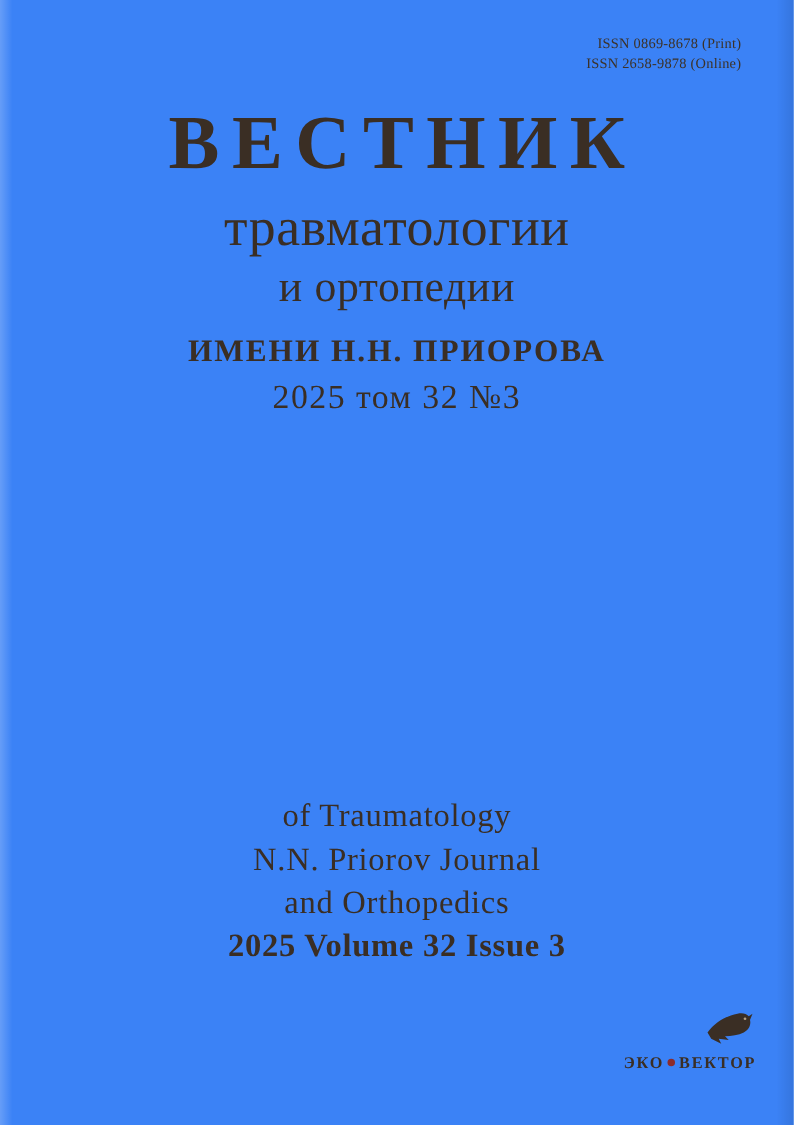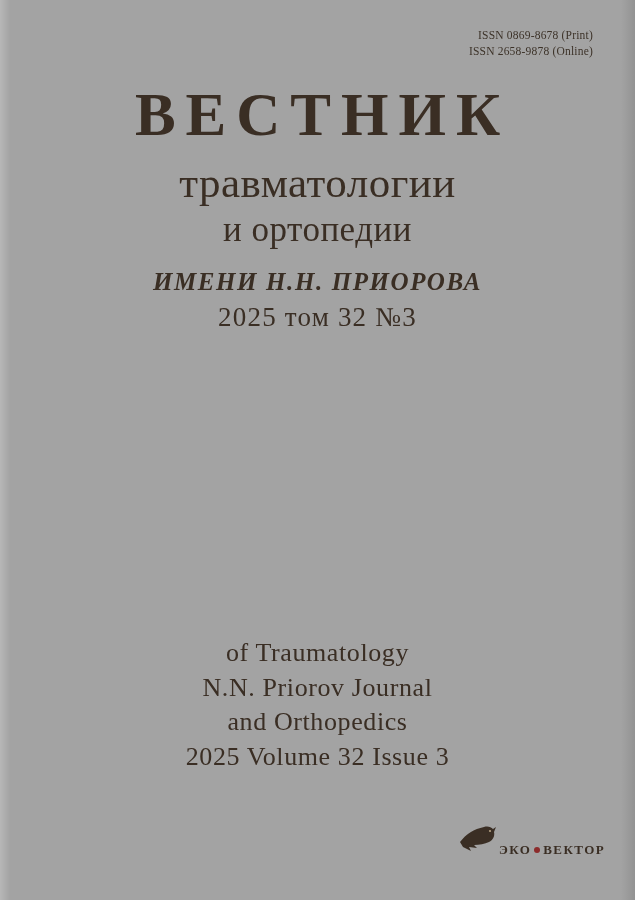--- a/index.html
+++ b/index.html
@@ -10,21 +10,21 @@
   body {
     width: 635px;
     height: 900px;
     overflow: hidden;
     font-family: "Liberation Serif", serif;
   }
   .cover {
     position: relative;
     width: 635px;
     height: 900px;
-    background: #a3a3a3;
+    background: #3b82f6;
     box-sizing: border-box;
     overflow: hidden;
   }
   
   .cover::before {
     content: "";
     position: absolute;
     left: 0; top: 0; bottom: 0;
     width: 10px;
     background: linear-gradient(to right, rgba(255,255,255,0.22), rgba(255,255,255,0));
@@ -85,21 +85,20 @@
     letter-spacing: 0.5px;
     color: #3a2e24;
   }
   .named-after {
     font-family: "Liberation Serif", serif;
     font-size: 25px;
     font-weight: 700;
     letter-spacing: 1.6px;
     margin-top: 16px;
     color: #3a2e24;
-    font-style: italic;
   }
   .volume-ru {
     font-family: "Liberation Serif", serif;
     font-size: 27px;
     font-weight: 400;
     letter-spacing: 1.2px;
     margin-top: 6px;
     color: #3a2e24;
   }
 
@@ -115,28 +114,29 @@
     font-family: "Liberation Serif", serif;
     font-size: 26px;
     line-height: 1.33;
     letter-spacing: 0.6px;
   }
   .en-volume {
     font-family: "Liberation Serif", serif;
     font-size: 26px;
     line-height: 1.33;
     letter-spacing: 0.6px;
+    font-weight: bold;
   }
 
   .publisher {
     position: absolute;
     right: 30px;
     bottom: 42px;
     display: flex;
-    flex-direction: row;
+    flex-direction: column;
     align-items: flex-end;
   }
   .publisher-mark {
     width: 42px;
     height: 34px;
     margin-bottom: 3px;
     display: block;
   }
   .publisher-name {
     display: flex;

